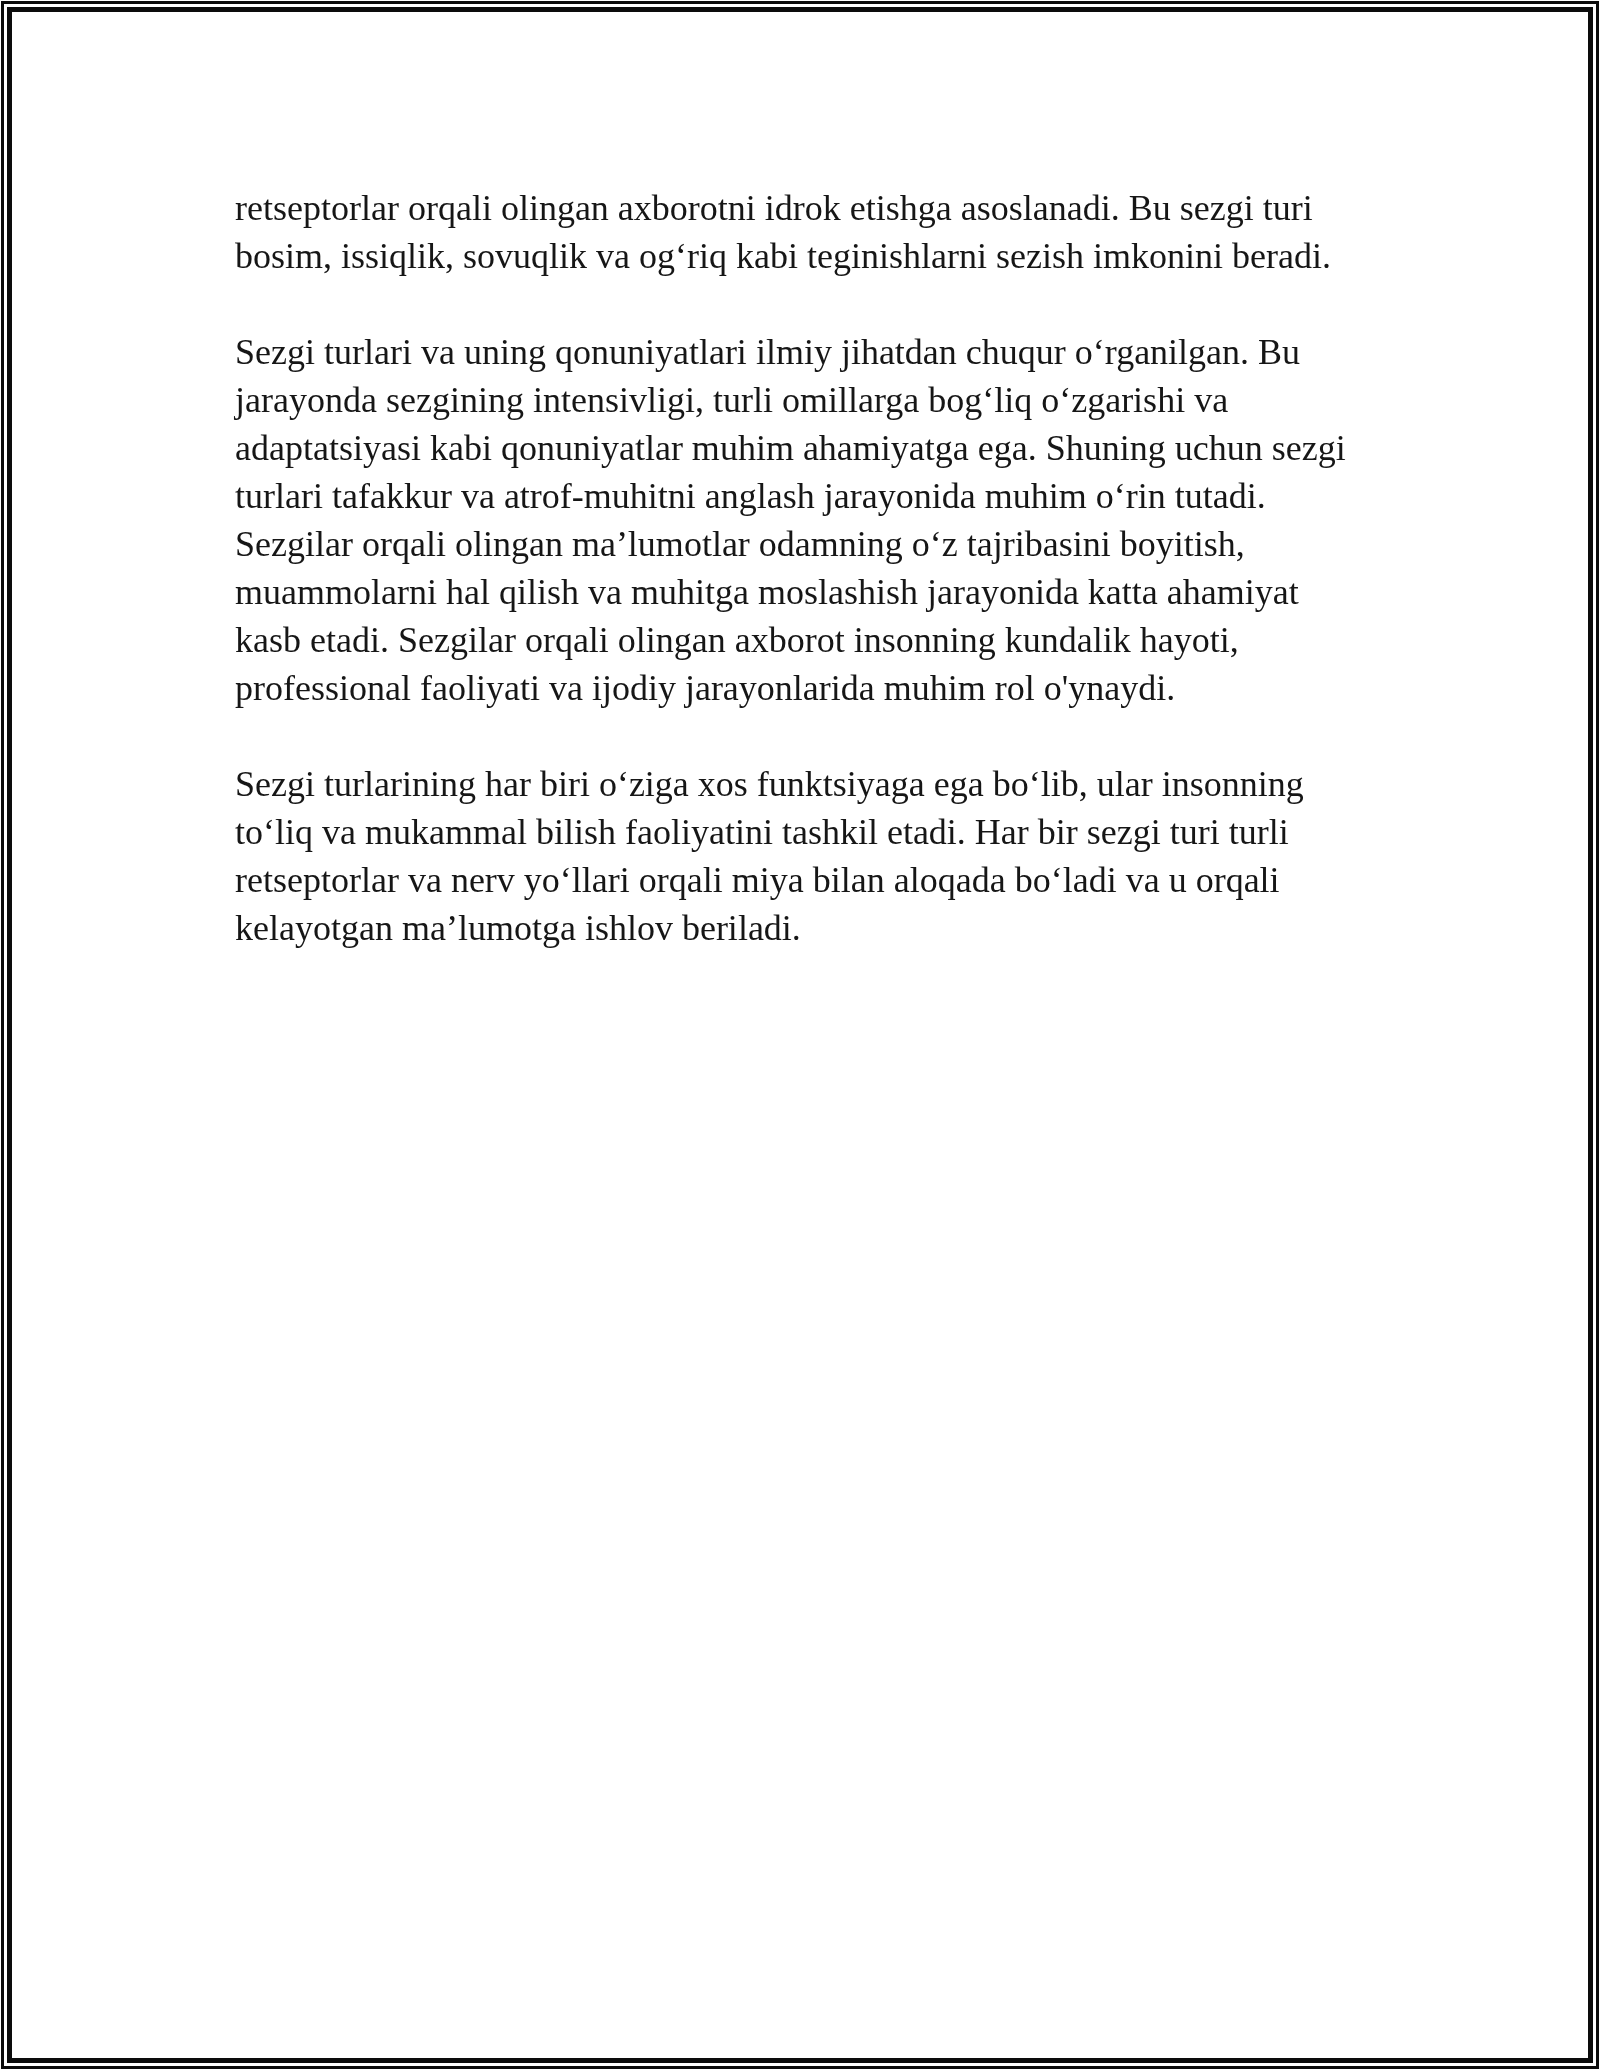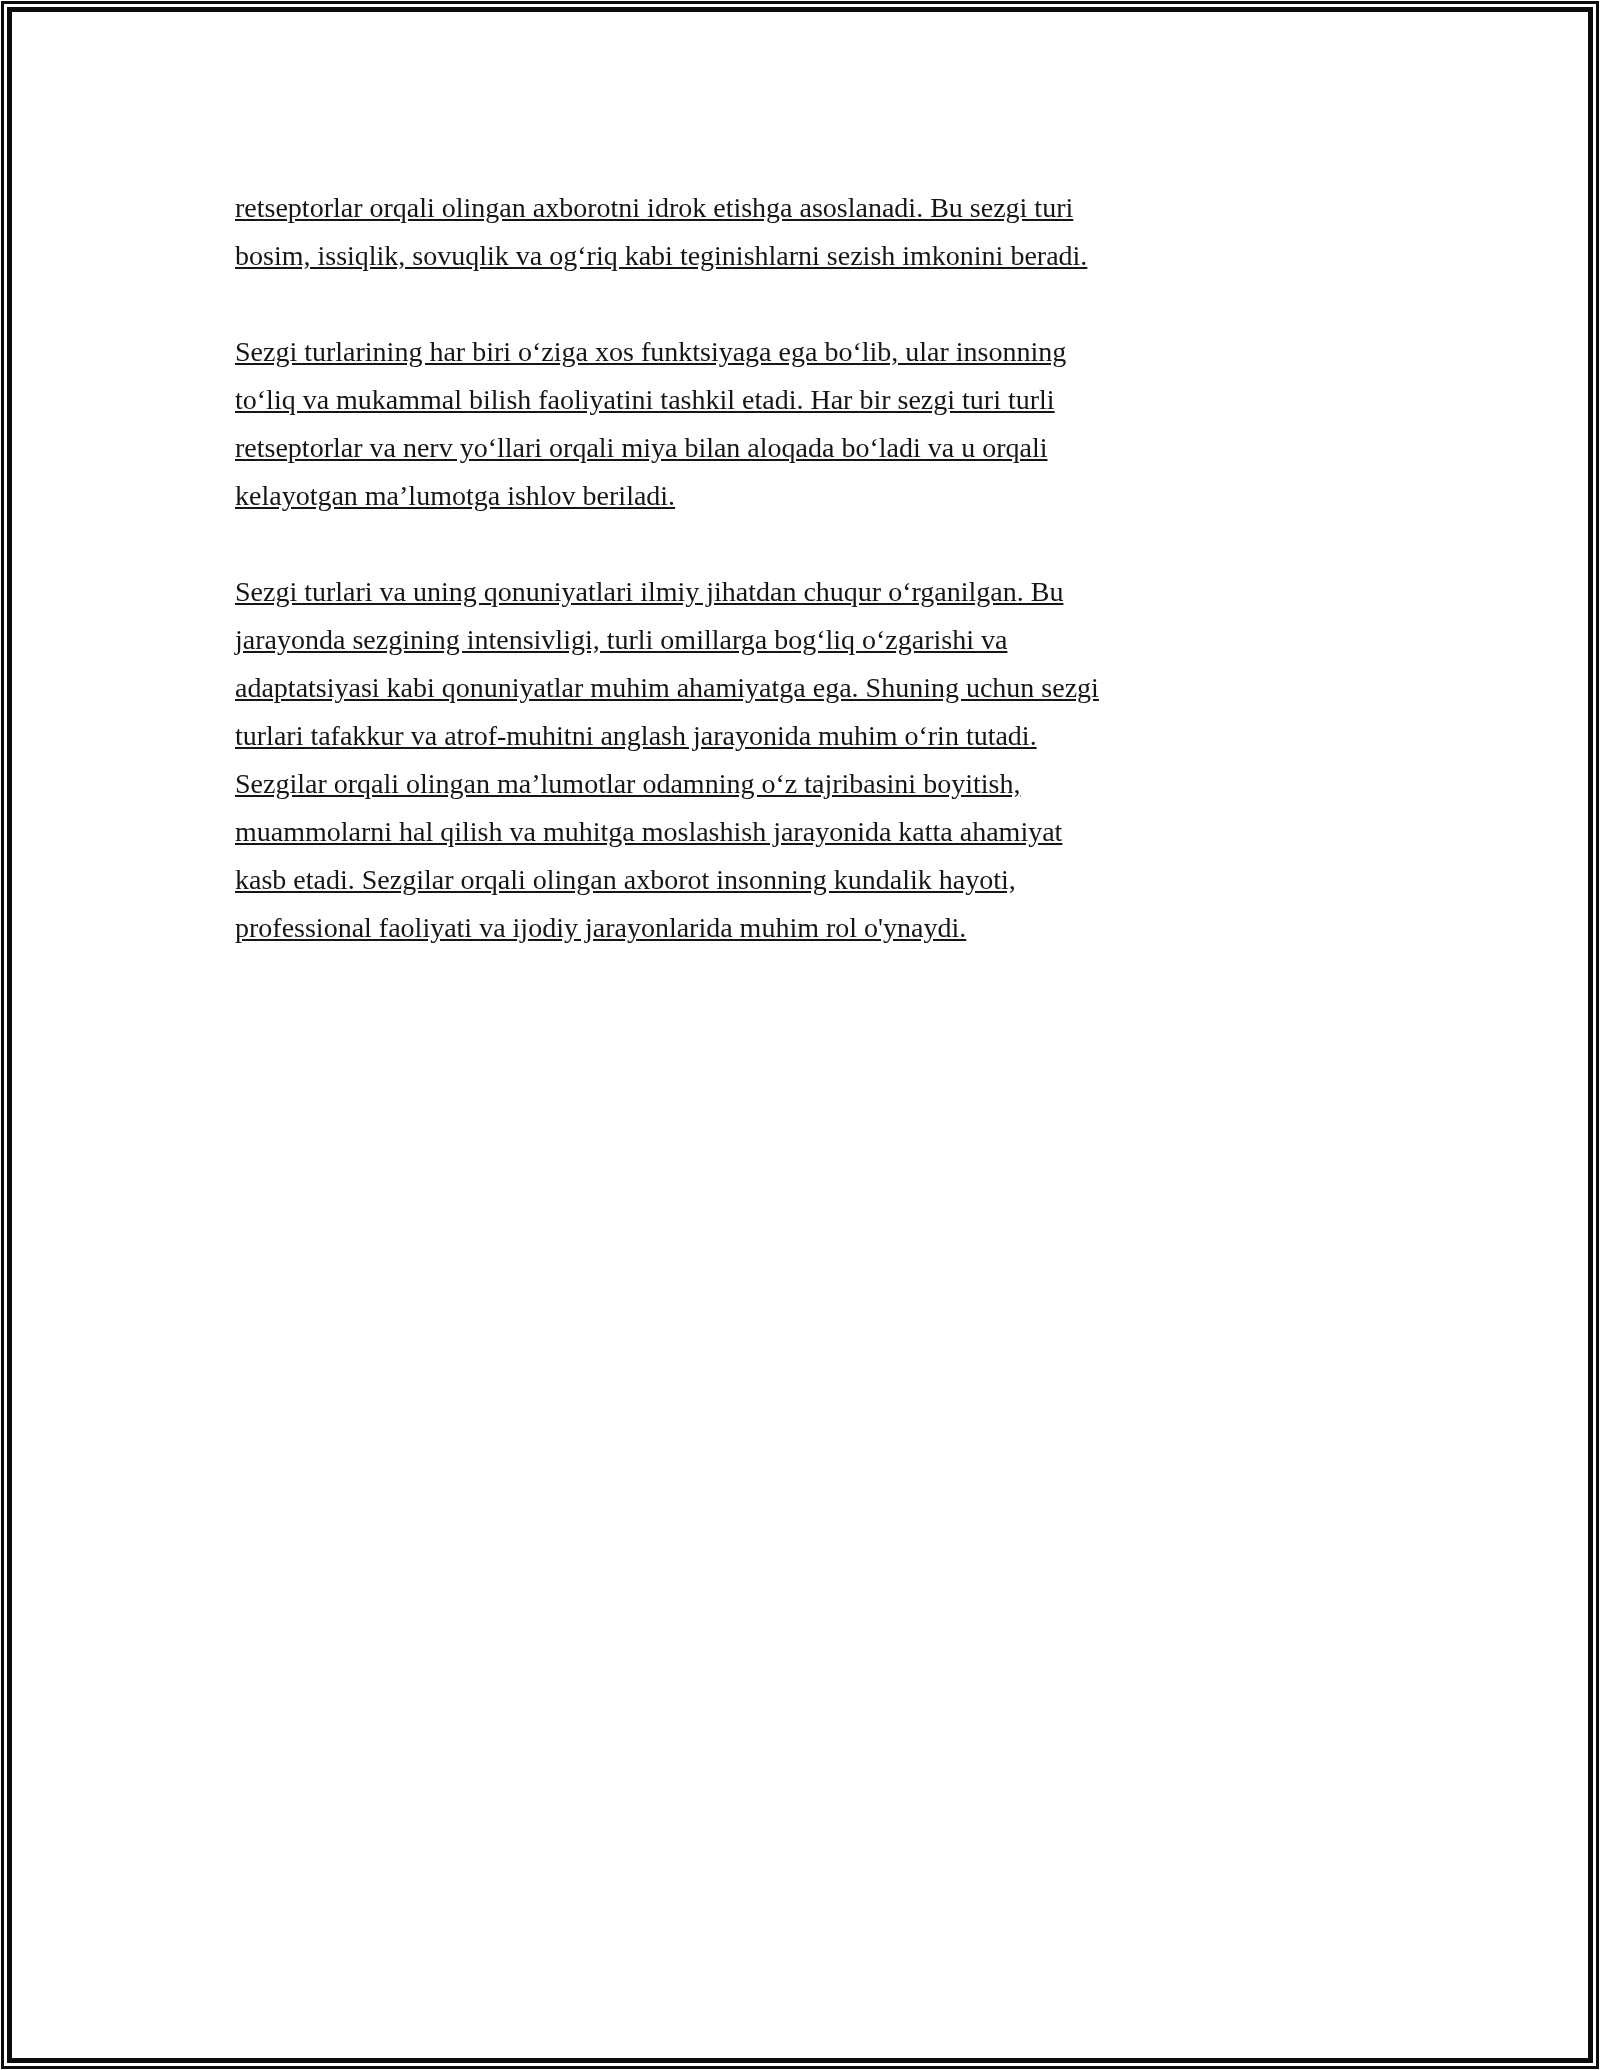--- a/index.html
+++ b/index.html
@@ -31,46 +31,45 @@
     top: 7px; left: 7px; right: 7px; bottom: 7px;
     border: 5px solid var(--border-color, #0c0c0c);
     pointer-events: none;
   }
   .doc-body {
     position: absolute;
     left: 235px;
     top: 184px;
     width: 1320px;
     color: var(--text-color, #161616);
-    font-size: 28px;
+    font-size: 36px;
     line-height: 48px;
     text-align: left;
-    text-decoration: underline;
   }
   .paragraph {
     margin: 0 0 48px 0;
     white-space: pre;   
   }
 </style>
 </head>
 <body>
 
 <div class="page-sheet">
   <div class="page-border-outer"></div>
   <div class="page-border-inner"></div>
 
   <div class="doc-body">
     <p class="paragraph">retseptorlar orqali olingan axborotni idrok etishga asoslanadi. Bu sezgi turi
 bosim, issiqlik, sovuqlik va og‘riq kabi teginishlarni sezish imkonini beradi.</p>
-    <p class="paragraph">Sezgi turlarining har biri o‘ziga xos funktsiyaga ega bo‘lib, ular insonning
-to‘liq va mukammal bilish faoliyatini tashkil etadi. Har bir sezgi turi turli
-retseptorlar va nerv yo‘llari orqali miya bilan aloqada bo‘ladi va u orqali
-kelayotgan ma’lumotga ishlov beriladi.</p>
     <p class="paragraph">Sezgi turlari va uning qonuniyatlari ilmiy jihatdan chuqur o‘rganilgan. Bu
 jarayonda sezgining intensivligi, turli omillarga bog‘liq o‘zgarishi va
 adaptatsiyasi kabi qonuniyatlar muhim ahamiyatga ega. Shuning uchun sezgi
 turlari tafakkur va atrof-muhitni anglash jarayonida muhim o‘rin tutadi.
 Sezgilar orqali olingan ma’lumotlar odamning o‘z tajribasini boyitish,
 muammolarni hal qilish va muhitga moslashish jarayonida katta ahamiyat
 kasb etadi. Sezgilar orqali olingan axborot insonning kundalik hayoti,
 professional faoliyati va ijodiy jarayonlarida muhim rol o'ynaydi.</p>
+    <p class="paragraph">Sezgi turlarining har biri o‘ziga xos funktsiyaga ega bo‘lib, ular insonning
+to‘liq va mukammal bilish faoliyatini tashkil etadi. Har bir sezgi turi turli
+retseptorlar va nerv yo‘llari orqali miya bilan aloqada bo‘ladi va u orqali
+kelayotgan ma’lumotga ishlov beriladi.</p>
   </div>
 </div>
 
 </body></html>

